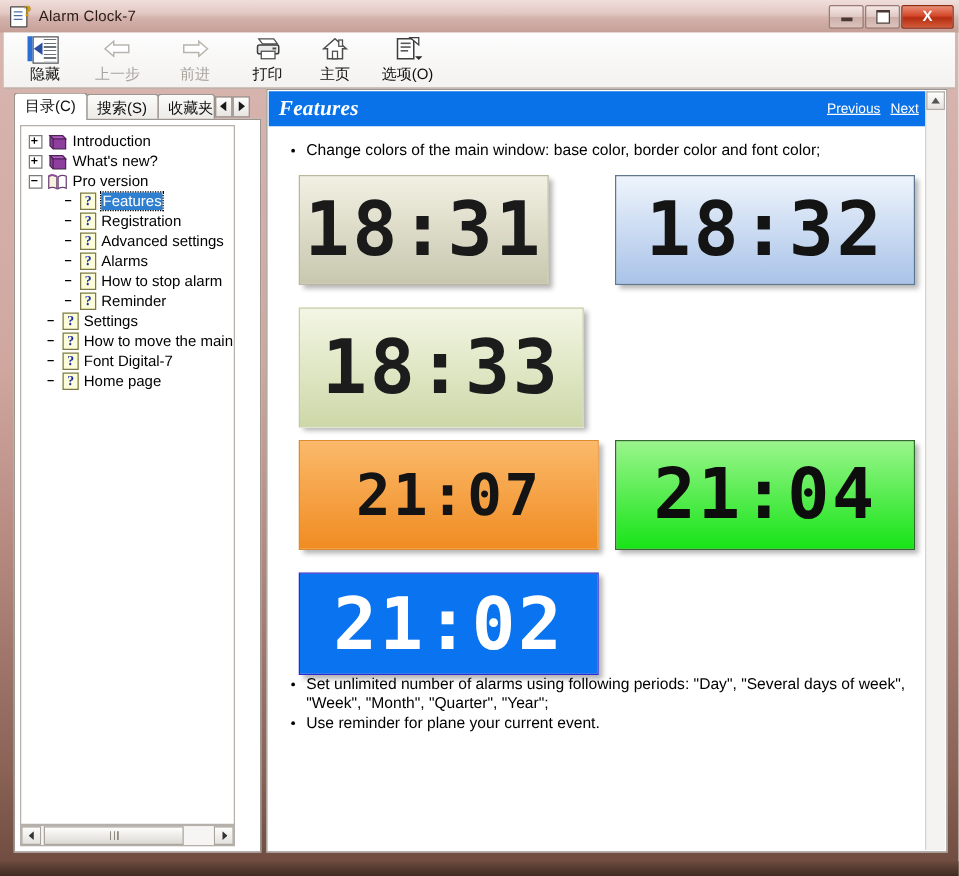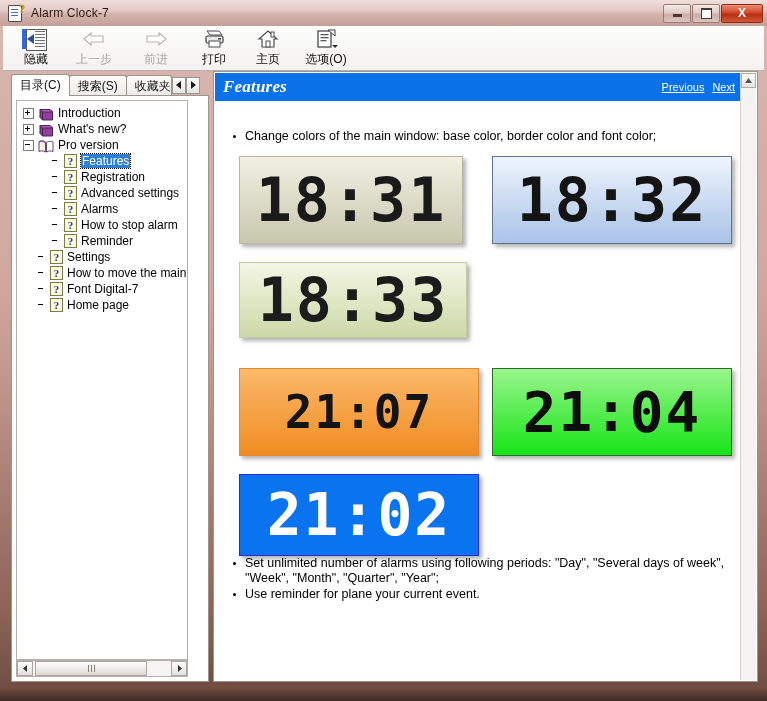--- a/index.html
+++ b/index.html
@@ -297,21 +297,21 @@
   .nav-links { display: flex; gap: 8px; }
   .nav-links a {
     font-size: 11px; color: #ffffff;
     text-decoration: underline;
     cursor: pointer;
     font-family: Liberation Sans, sans-serif;
   }
   .content-body {
     position: absolute; left: 1px; top: 29px;
     width: 528px; bottom: 1px;
-    padding: 28px 10px 0 12px;
+    padding: 12px 10px 0 12px;
     box-sizing: border-box;
     overflow: hidden;
   }
   .bullet-list { margin: 0; padding: 0; list-style: none; }
   .bullet-list li {
     position: relative;
     padding-left: 18px;
     font-size: 12.5px; color: #000;
     line-height: 15px;
     margin-bottom: 1px;
@@ -612,27 +612,27 @@
         <a>Next</a>
       </div>
     </div>
 
     <div class="content-body">
       <ul class="bullet-list">
         <li>Change colors of the main window: base color, border color and font color;</li>
       </ul>
 
       <div class="clock-area" id="clock-area">
-          <div class="clock" style="left: 12px; top: 0px; width: 224px; height: 88px; background: linear-gradient(rgb(242, 240, 226) 0%, rgb(200, 199, 174) 100%); border: 1px solid rgb(185, 183, 158); text-align: right;">
+          <div class="clock" style="left: 12px; top: 0px; width: 200px; height: 88px; background: linear-gradient(rgb(242, 240, 226) 0%, rgb(200, 199, 174) 100%); border: 1px solid rgb(185, 183, 158); text-align: right;">
             <div class="clock-digits" style="font-size: 60px; color: rgb(26, 26, 26);">18:31</div>
           </div>
           <div class="clock" style="left: 265px; top: 0px; width: 240px; height: 88px; background: linear-gradient(rgb(238, 244, 252) 0%, rgb(169, 195, 232) 100%); border: 1px solid rgb(93, 119, 144);">
             <div class="clock-digits" style="font-size: 60px; color: rgb(20, 20, 20);">18:32</div>
           </div>
-          <div class="clock" style="left: 12px; top: 106px; width: 228px; height: 76px; background: linear-gradient(rgb(243, 246, 228) 0%, rgb(205, 216, 168) 100%); border: 1px solid rgb(195, 204, 159);">
+          <div class="clock" style="left: 12px; top: 106px; width: 228px; height: 96px; background: linear-gradient(rgb(243, 246, 228) 0%, rgb(205, 216, 168) 100%); border: 1px solid rgb(195, 204, 159);">
             <div class="clock-digits" style="font-size: 60px; color: rgb(28, 28, 28);">18:33</div>
           </div>
           <div class="clock" style="left: 12px; top: 212px; width: 240px; height: 88px; background: linear-gradient(rgb(251, 185, 106) 0%, rgb(240, 140, 34) 100%); border: 1px solid rgb(224, 138, 42);">
             <div class="clock-digits" style="font-size: 46px; color: rgb(20, 20, 20);">21:07</div>
           </div>
           <div class="clock" style="left: 265px; top: 212px; width: 240px; height: 88px; background: linear-gradient(rgb(154, 245, 140) 0%, rgb(23, 228, 23) 100%); border: 1px solid rgb(47, 107, 42);">
             <div class="clock-digits" style="font-size: 56px; color: rgb(13, 13, 13);">21:04</div>
           </div>
           <div class="clock" style="left: 12px; top: 318px; width: 240px; height: 82px; background: linear-gradient(rgb(10, 115, 240) 0%, rgb(10, 115, 240) 100%); border: 1px solid rgb(42, 42, 208);">
             <div class="clock-digits" style="font-size: 58px; color: rgb(255, 255, 255);">21:02</div>

